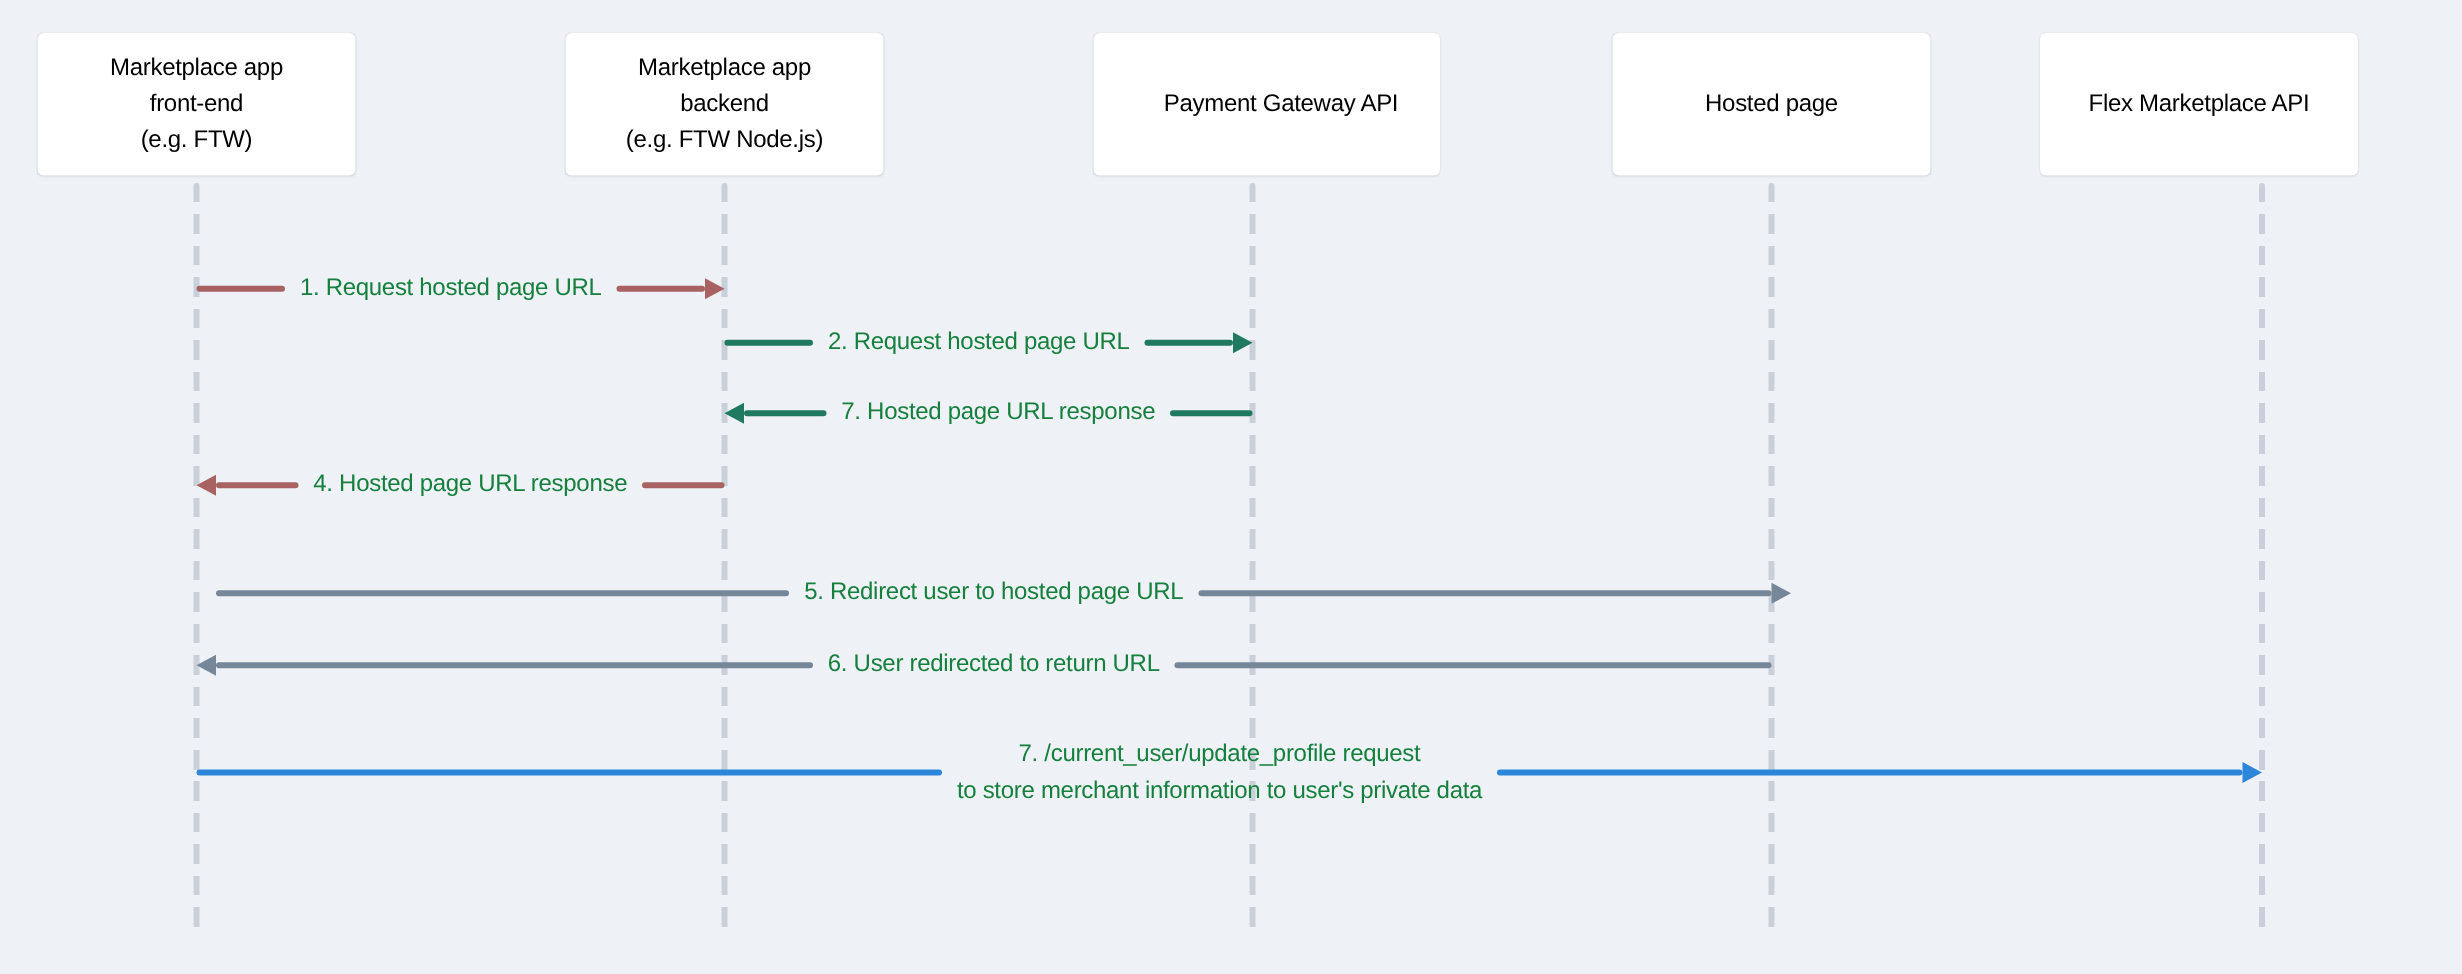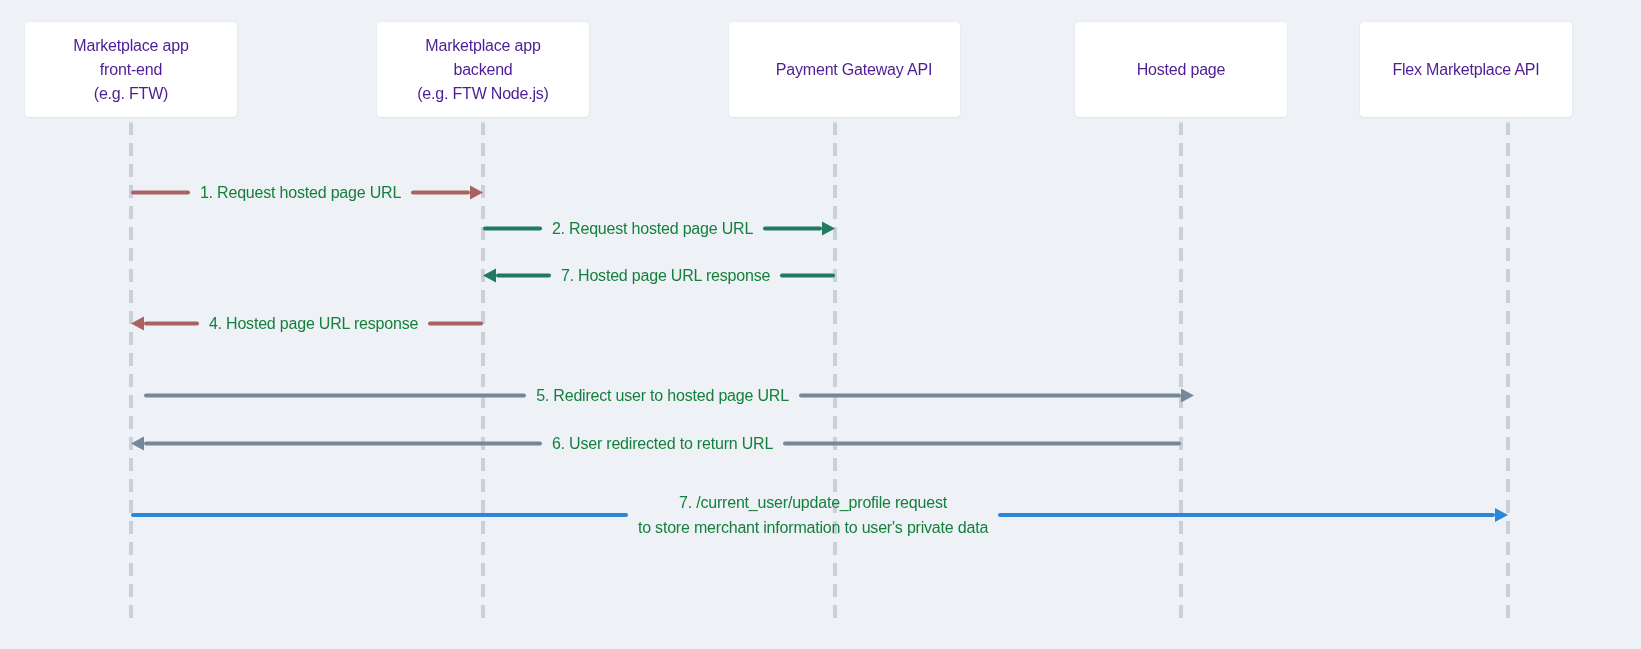--- a/index.html
+++ b/index.html
@@ -24,21 +24,21 @@
     background: #ffffff;
     border-radius: 4px;
     box-shadow: 0 0 1px rgba(40,60,80,0.15), 0 1px 2px rgba(40,60,80,0.05);
     display: flex;
     align-items: center;
     justify-content: center;
     text-align: center;
     font-size: 16px;
     line-height: 24px;
     letter-spacing: -0.2px;
-    color: #4c1d95;
+    color: #000000;
     white-space: pre-line;
   }
   
   .lifeline {
     position: absolute;
     top: 122px;
     height: 498px;
     width: 4px;
     border-radius: 2px;
     background: repeating-linear-gradient(

